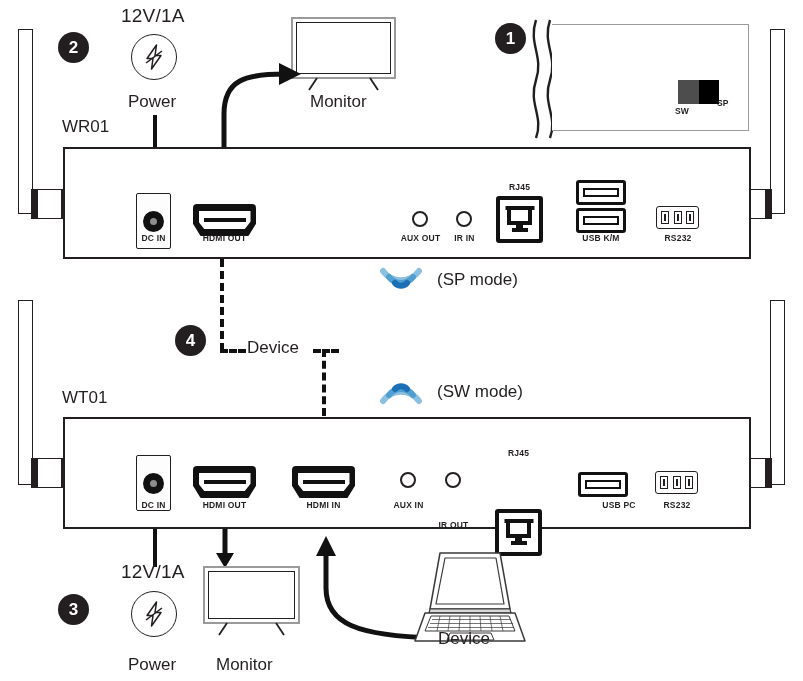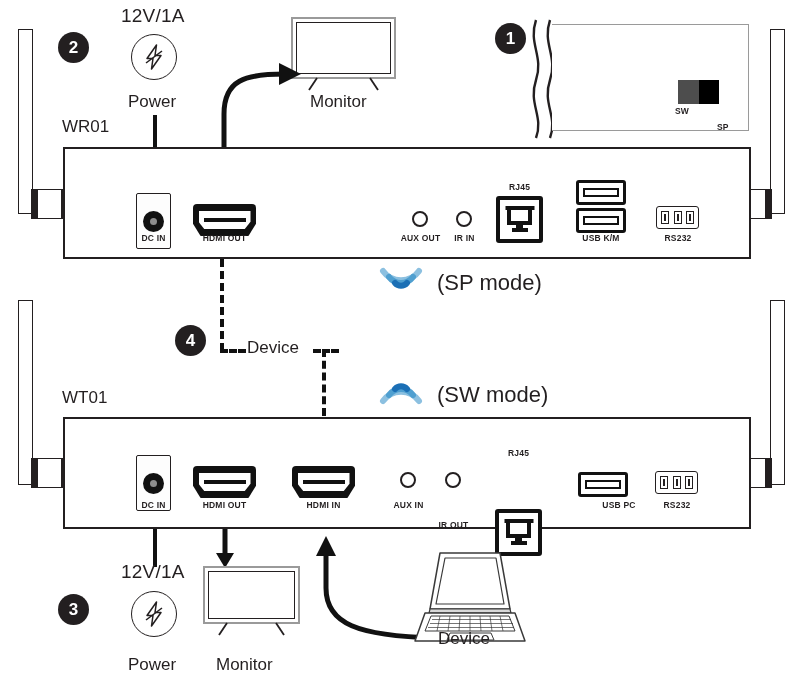--- a/index.html
+++ b/index.html
@@ -7,21 +7,21 @@
     width:803px;height:681px;position:relative;overflow:hidden;
     font-family:"Liberation Sans","DejaVu Sans",sans-serif;
     color:#1a1a1a;
   }
   .abs{position:absolute;}
 
   
   .lbl-big{font-size:19px;letter-spacing:.2px;color:#231f20;white-space:nowrap;}
   .lbl-dev{font-size:17px;color:#231f20;white-space:nowrap;}
   .lbl-port{font-size:8.5px;font-weight:bold;color:#231f20;white-space:nowrap;text-align:center;letter-spacing:.2px;}
-  .lbl-mode{font-size:22px;color:#231f20;white-space:nowrap;}
+  .lbl-mode{font-size:17px;color:#231f20;white-space:nowrap;}
   .lbl-sw{font-size:8.5px;font-weight:bold;color:#231f20;white-space:nowrap;}
 
   
   .badge{
     width:31px;height:31px;border-radius:50%;
     background:#231f20;color:#ffffff;
     font-size:17px;font-weight:bold;
     display:flex;align-items:center;justify-content:center;
     line-height:1;
   }
@@ -127,21 +127,21 @@
   </svg>
 
   <div class="abs" style="left:552px;top:24px;width:197px;height:107px;border:1.4px solid #9a9a9a;
               border-left:none;background:#ffffff;box-sizing:border-box;"></div>
 
   <div class="abs sw-body" style="left:678px;top:80px;">
     <div class="sw-left"></div>
     <div class="sw-right"></div>
   </div>
   <div class="abs lbl-sw" style="left:675px;top:106px;">SW</div>
-  <div class="abs lbl-sw" style="left:709px;top:122px;padding-left:8px;">SP</div>
+  <div class="abs lbl-sw" style="left:709px;top:98px;padding-left:8px;">SP</div>
 
   <div class="abs badge" style="left:58px;top:32px;">
     <span>2</span>
   </div>
 
   <div class="abs lbl-big" style="left:121px;top:5px;">12V/1A</div>
 
   <div class="abs pwr-circle" style="left:131px;top:34px;">
     <svg width="24" height="28" viewBox="0 0 24 28">
       <path d="M14.5 2 L5 15.5 L11 15.5 L9.5 26 L19 12.5 L13 12.5 Z" fill="none" stroke="#231f20" stroke-width="1.5" stroke-linejoin="round"></path>

